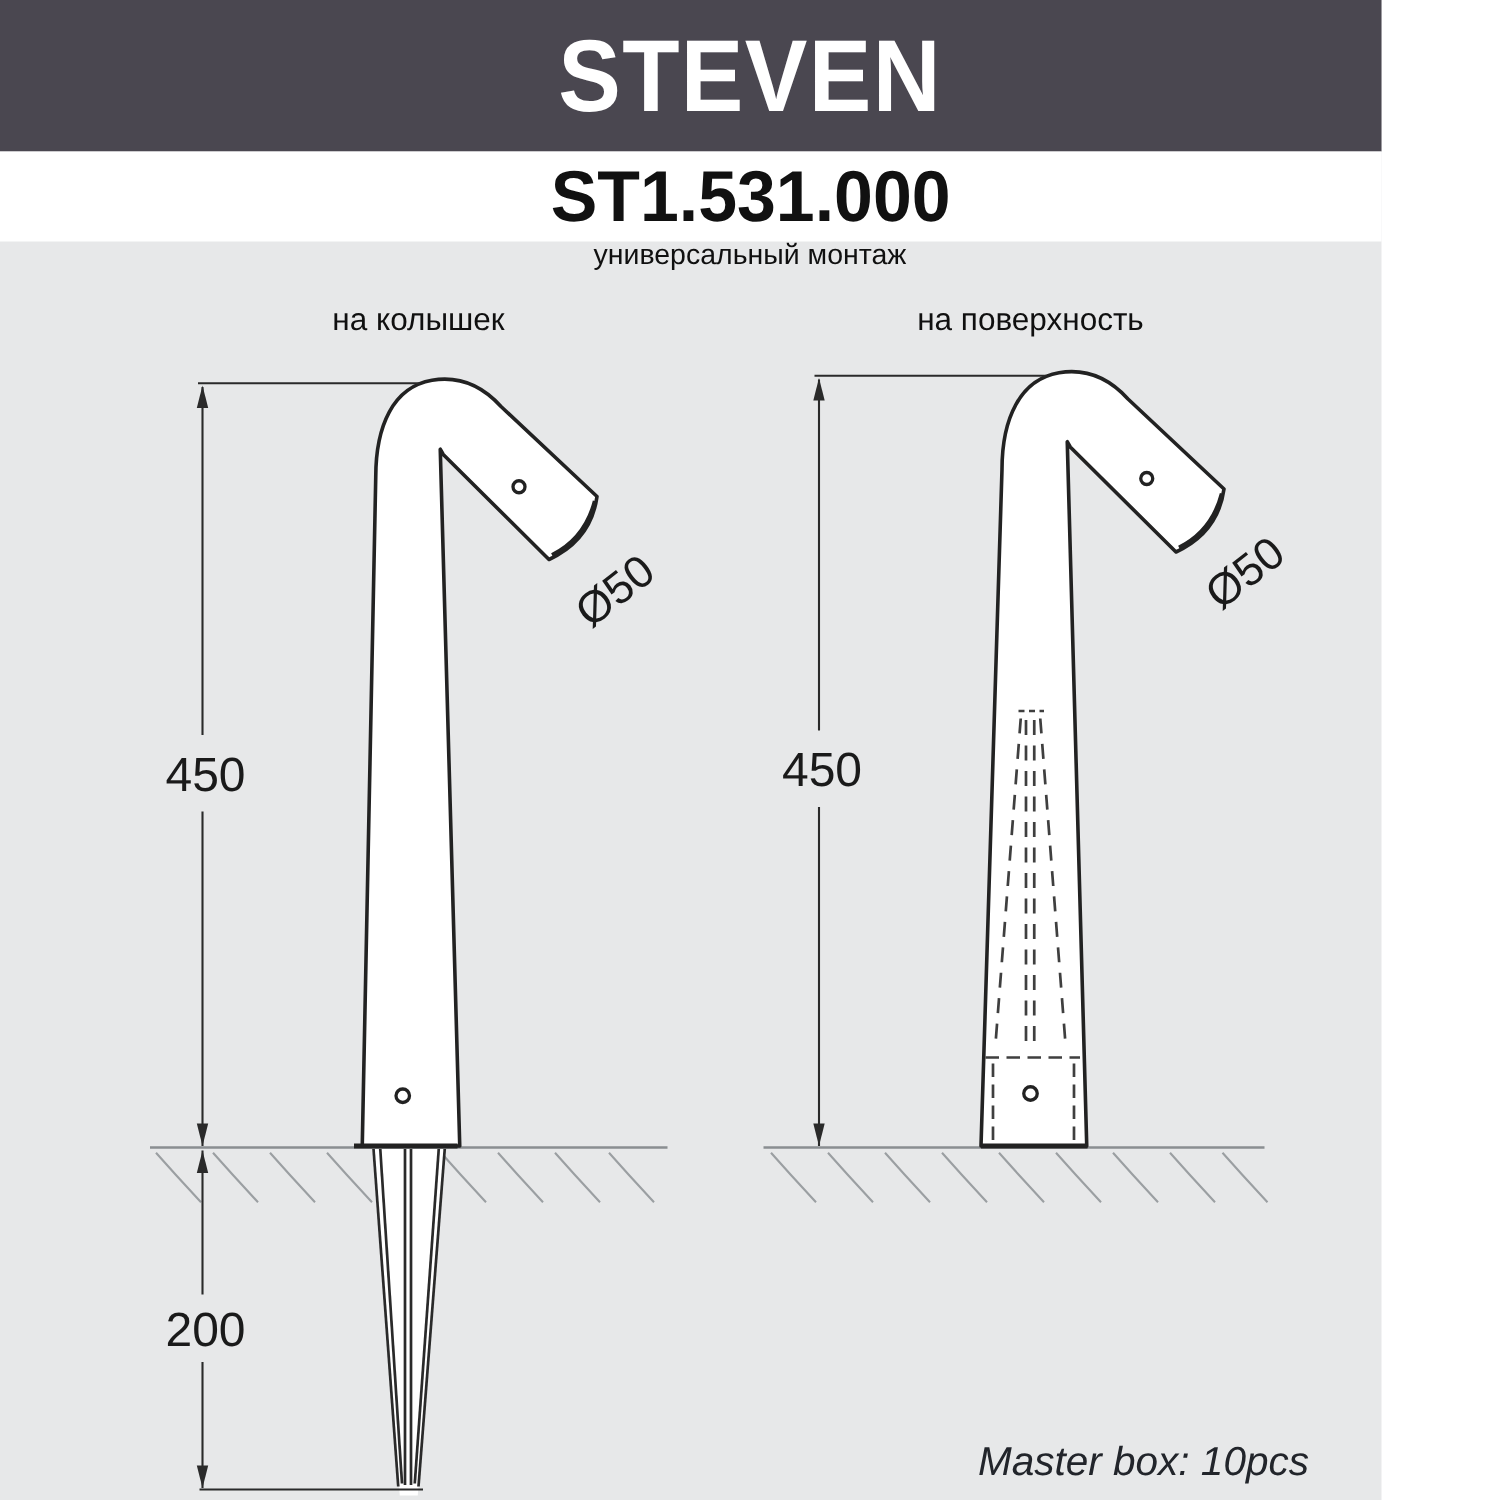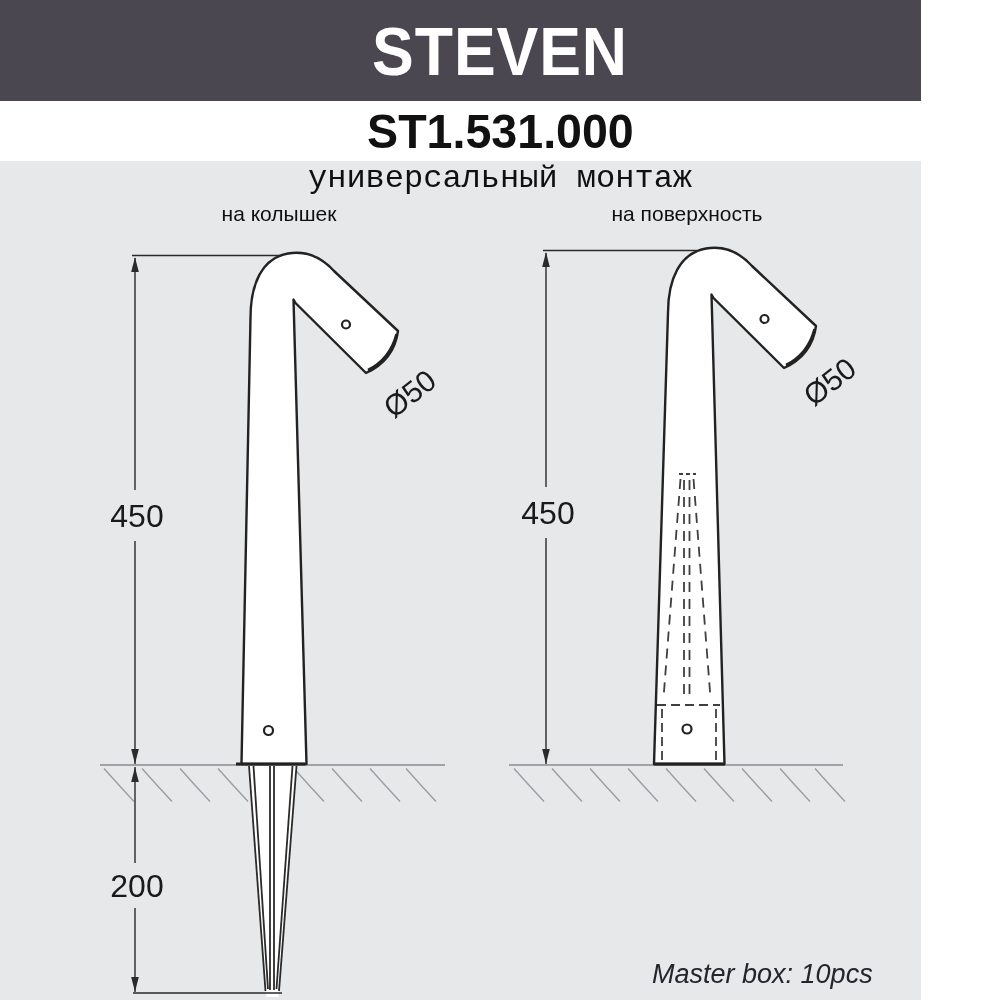--- a/index.html
+++ b/index.html
@@ -19,21 +19,21 @@
   .model-band{
     position:absolute;left:0;top:101px;width:1000px;height:60px;
     background:#ffffff;display:flex;align-items:center;justify-content:center;
   }
   .model-band .code{
     font-size:48px;font-weight:700;color:#111;letter-spacing:0;
     display:inline-block;transform:scaleX(.97);
   }
   .subtitle{
     position:absolute;left:0;top:160px;width:1000px;height:32px;
-    text-align:center;font-size:32px;color:#101010;font-family:Liberation Mono, monospace;
+    text-align:center;font-size:19px;color:#101010;
   }
   .colhead{
     position:absolute;top:202px;width:320px;text-align:center;
     font-size:21px;color:#101010;
   }
   .colhead.left{left:119px;}
   .colhead.right{left:527px;}
   svg.draw{position:absolute;left:0;top:0;width:1000px;height:1000px;}
   .masterbox{
     position:absolute;left:652px;top:959px;width:330px;

